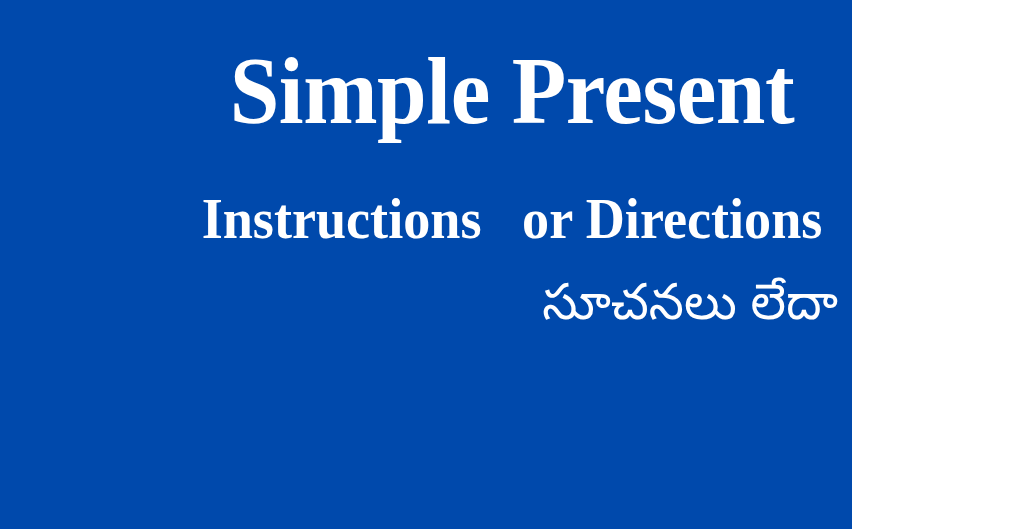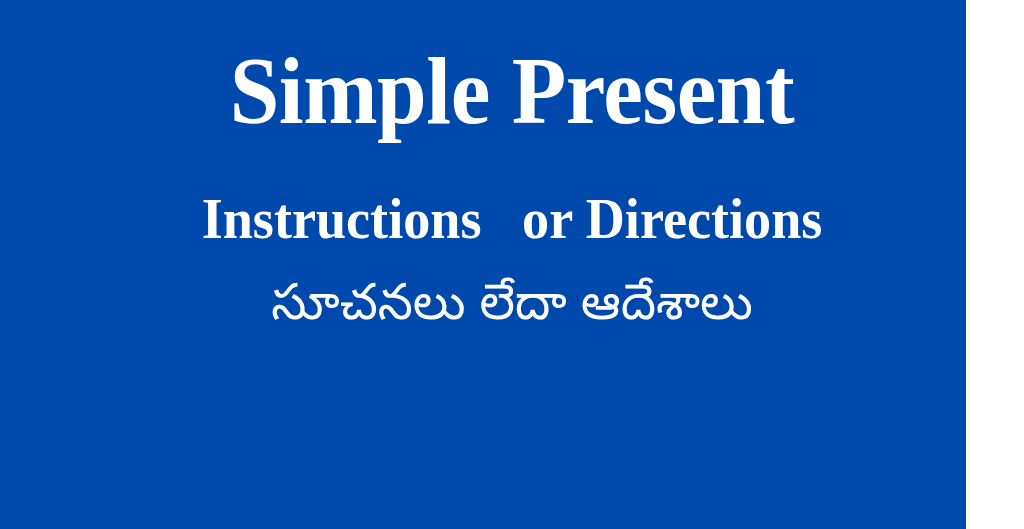--- a/index.html
+++ b/index.html
@@ -10,21 +10,21 @@
 
   body {
     width: 1024px;
     height: 529px;
     overflow: hidden;
     font-family: "Liberation Serif", "DejaVu Serif", serif;
   }
 
   .slide {
     position: relative;
-    width: 966px;
+    width: 852px;
     height: 529px;
     box-sizing: border-box;
     background: #0049AC;
     display: block;
     text-decoration: underline;
   }
 
   .text-stack {
     position: absolute;
     left: 0;
@@ -69,21 +69,21 @@
     transform: scaleX(0.95);
     transform-origin: center top;
   }
 
   
   .telugu-line {
     position: absolute;
     left: 0;
     top: 268px;
     width: 1024px;
-    text-align: center;
+    text-align: right;
     font-family: "Liberation Sans", "DejaVu Sans", sans-serif;
     font-weight: 400;
     font-size: 50px;
     line-height: 68px;
     color: #FFFFFF;
     white-space: pre;
   }
 </style>
 </head>
 <body>

